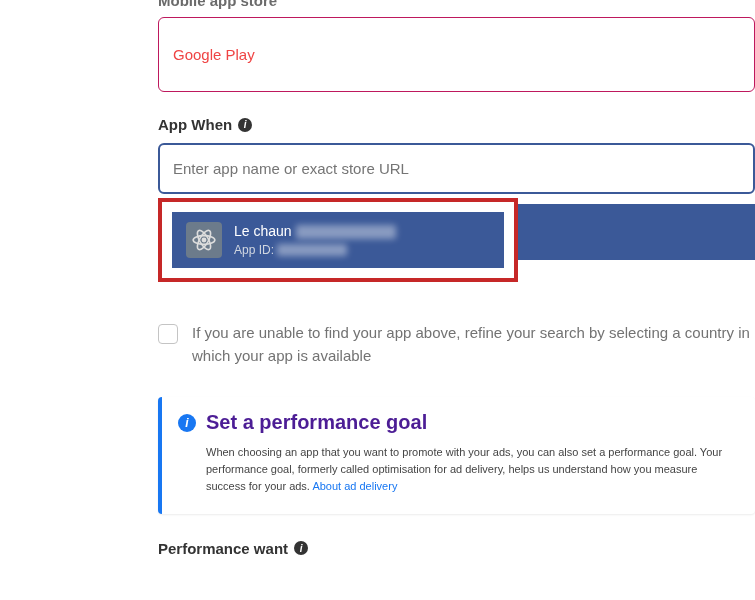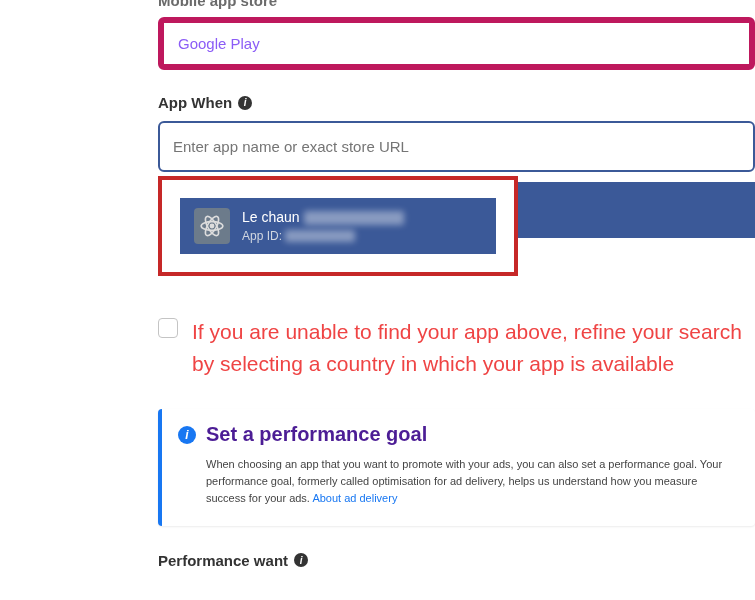--- a/index.html
+++ b/index.html
@@ -24,43 +24,43 @@
       margin-bottom: 10px;
       display: flex;
       align-items: center;
       gap: 6px;
     }
     .section-label.dim {
       color: #6b6b6b;
     }
     .input-box {
       width: 100%;
-      border: 6px solid #be185d;
+      border: 1px solid #be185d;
       border-radius: 6px;
-      padding: 12px 14px;
+      padding: 28px 14px;
       font-size: 15px;
-      color: #8b5cf6;
+      color: #ef4444;
       background: #fff;
     }
     .input-box.focused {
       border: 2px solid #3b5998;
       color: #8a8d91;
       padding: 15px 13px;
     }
     .dropdown-item {
       background: #3b5998;
       display: flex;
       align-items: center;
       padding: 10px 14px;
       gap: 12px;
       position: relative;
     }
     .highlight-box {
       border: 4px solid #c62828;
-      padding: 18px;
+      padding: 10px;
       width: 360px;
       margin-top: 4px;
       margin-bottom: 10px;
     }
     .highlight-box .dropdown-item {
       width: 100%;
     }
     .dropdown-extend {
       position: absolute;
       left: 360px;
@@ -108,22 +108,22 @@
     }
     .checkbox {
       width: 20px;
       height: 20px;
       border: 1.5px solid #c4c4c4;
       border-radius: 4px;
       flex-shrink: 0;
       margin-top: 2px;
     }
     .refine-text {
-      font-size: 21px;
-      color: #ef4444;
+      font-size: 15px;
+      color: #737373;
       line-height: 1.5;
     }
     .info-panel {
       border-left: 4px solid #1877f2;
       background: #fff;
       padding: 14px 16px 18px 16px;
       border-radius: 4px;
       box-shadow: 0 1px 2px rgba(0,0,0,0.08);
       margin-bottom: 26px;
     }

